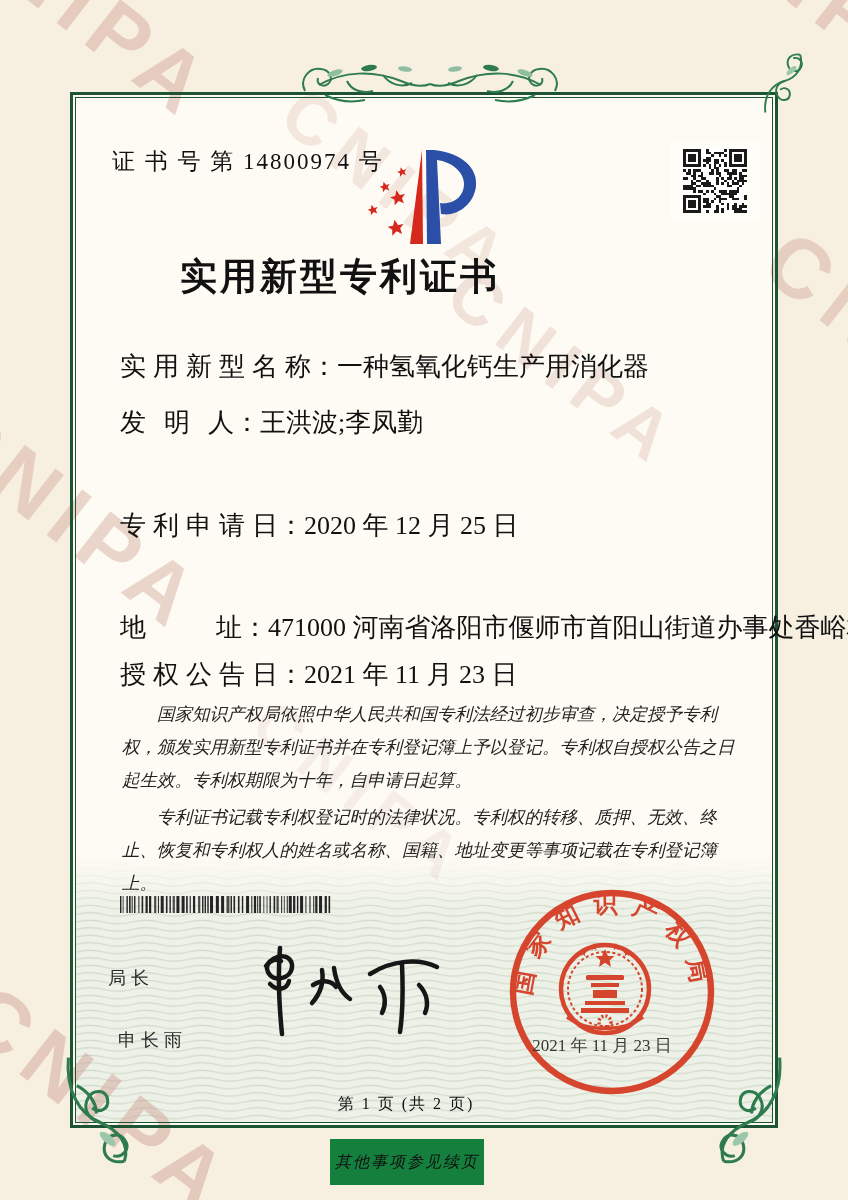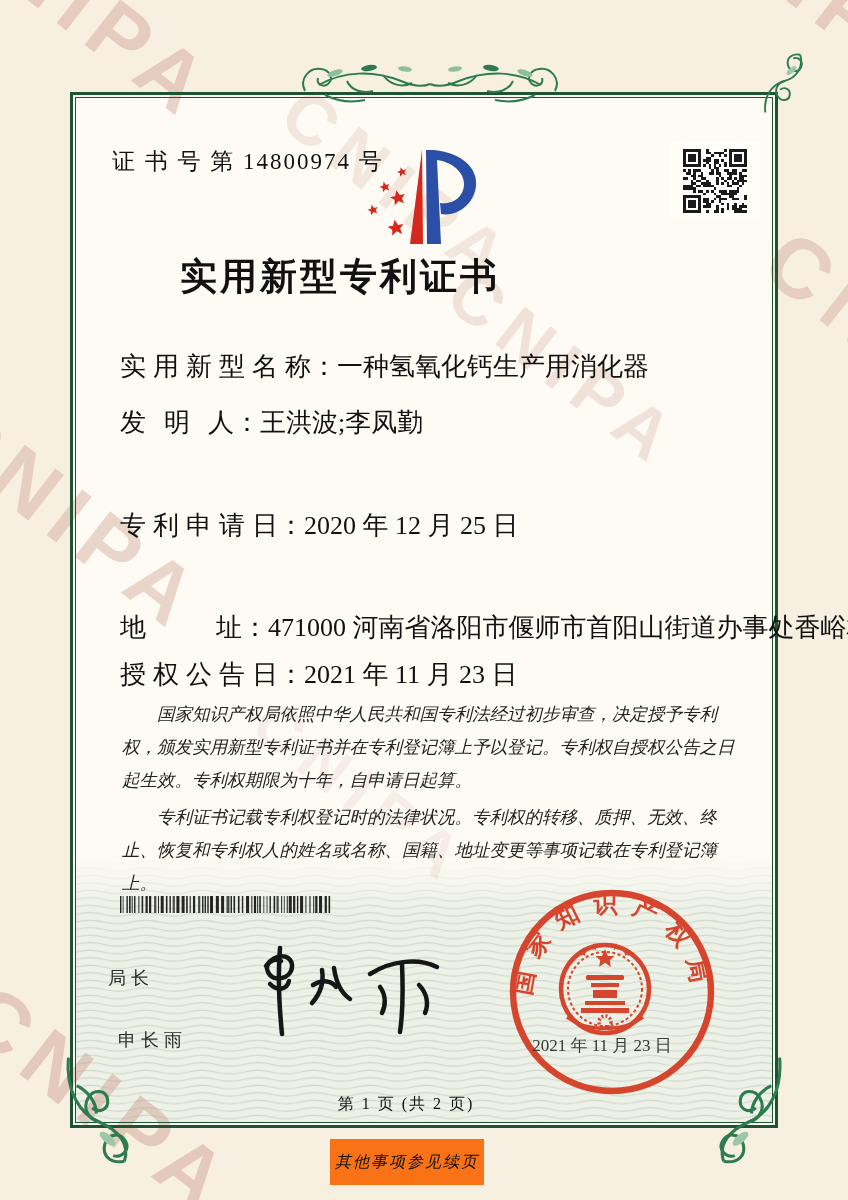--- a/index.html
+++ b/index.html
@@ -42,21 +42,21 @@
                 font-family:"Liberation Sans","DejaVu Sans",sans-serif;color:#2a2a2a;z-index:5;}
   .signer-name{position:absolute;left:118px;top:1028px;font-size:18px;letter-spacing:5px;
                font-family:"Liberation Sans","DejaVu Sans",sans-serif;color:#2a2a2a;z-index:5;}
   .signature{position:absolute;left:252px;top:942px;z-index:6;}
   .seal{position:absolute;left:502px;top:882px;z-index:5;}
   .seal-date{position:absolute;left:524px;top:1034px;width:156px;text-align:center;font-size:17px;
              color:#3b3833;z-index:6;white-space:nowrap;}
   .page-num{position:absolute;left:-18px;top:1094px;width:848px;text-align:center;font-size:16px;
             letter-spacing:2px;z-index:5;}
   .cont-note{position:absolute;left:330px;top:1139px;width:154px;height:46px;line-height:46px;
-             text-align:center;background:#f97316;font-size:16px;letter-spacing:2px;
+             text-align:center;background:#15803d;font-size:16px;letter-spacing:2px;
              font-style:italic;z-index:5;}
 </style>
 </head>
 <body>
 
 <div class="page">
 
   <div class="frame-bg"></div>
   <svg class="band" width="696" height="264" viewBox="0 0 696 264">
     <defs>

